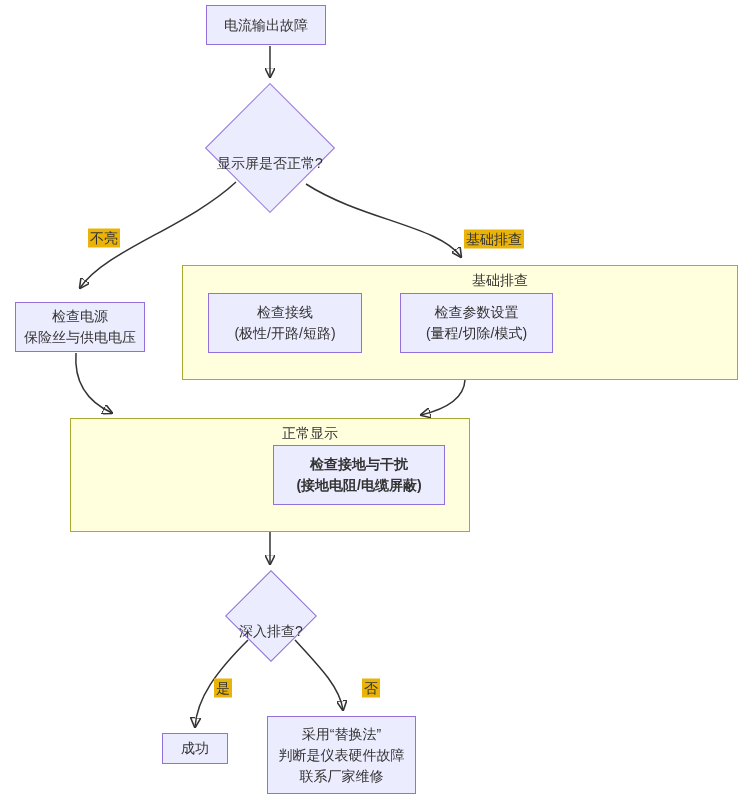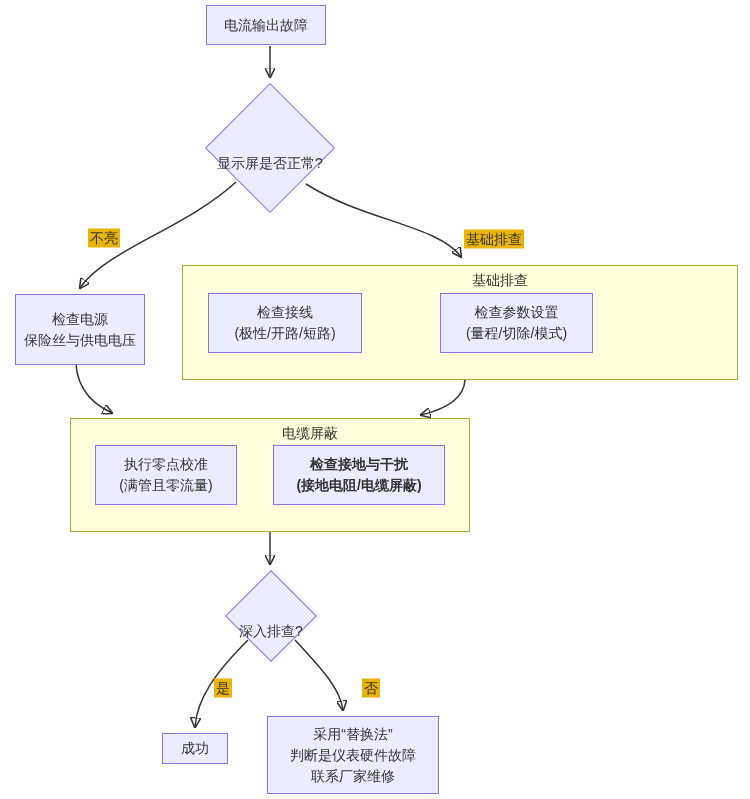--- a/index.html
+++ b/index.html
@@ -109,54 +109,52 @@
     <path d="M270,532 L270,564" marker-end="url(#arrow)"></path>
     <path d="M248,640 C216,672 197,698 195,727" marker-end="url(#arrow)"></path>
     <path d="M295,640 C321,668 340,688 343,710" marker-end="url(#arrow)"></path>
   </svg>
 
   <div class="subgraph" style="left:182px; top:265px; width:556px; height:115px;">
     <div class="subgraph-title">基础排查</div>
   </div>
 
   <div class="subgraph" style="left:70px; top:418px; width:400px; height:114px;">
-    <div class="subgraph-title">电缆屏蔽</div>
+    <div class="subgraph-title">正常显示</div>
   </div>
 
   <div class="node" style="left:206px; top:5px; width:120px; height:40px;">电流输出故障</div>
 
   <div class="diamond" style="left:205px; top:83px; width:130px; height:130px;">
     <div class="shape" style="width:92px; height:92px;"></div>
     <div class="label">显示屏是否正常?</div>
   </div>
 
-  <div class="node" style="left:15px; top:294px; width:130px; height:71px;">检查电源
+  <div class="node" style="left:15px; top:302px; width:130px; height:50px;">检查电源
 保险丝与供电电压</div>
 
   <div class="node" style="left:208px; top:293px; width:154px; height:60px;">检查接线
 (极性/开路/短路)</div>
 
-  <div class="node" style="left:400px; top:293px; width:153px; height:60px;margin-left:40px;">检查参数设置
+  <div class="node" style="left:400px; top:293px; width:153px; height:60px;">检查参数设置
 (量程/切除/模式)</div>
 
 
-  <div class="node" style="left:95px; top:445px; width:142px; height:60px;">执行零点校准
-(满管且零流量)</div>
 
   <div class="node" style="left:273px; top:445px; width:172px; height:60px;font-weight:bold;">检查接地与干扰
 (接地电阻/电缆屏蔽)</div>
 
   <div class="diamond" style="left:225px; top:570px; width:92px; height:92px;">
     <div class="shape" style="width:65px; height:65px;"></div>
     <div class="label">深入排查?</div>
   </div>
 
   <div class="node" style="left:162px; top:733px; width:66px; height:31px;">成功</div>
 
-  <div class="node" style="left:267px; top:716px; width:172px; height:78px;">采用“替换法”
+  <div class="node" style="left:267px; top:716px; width:149px; height:78px;">采用“替换法”
 判断是仪表硬件故障
 联系厂家维修</div>
 
   <div class="edge-label" style="left:76px; top:238px;">不亮</div>
   <div class="edge-label" style="left:466px; top:239px;">基础排查</div>
   <div class="edge-label" style="left:195px; top:688px;">是</div>
   <div class="edge-label" style="left:343px; top:688px;">否</div>
 
 </div>
 

